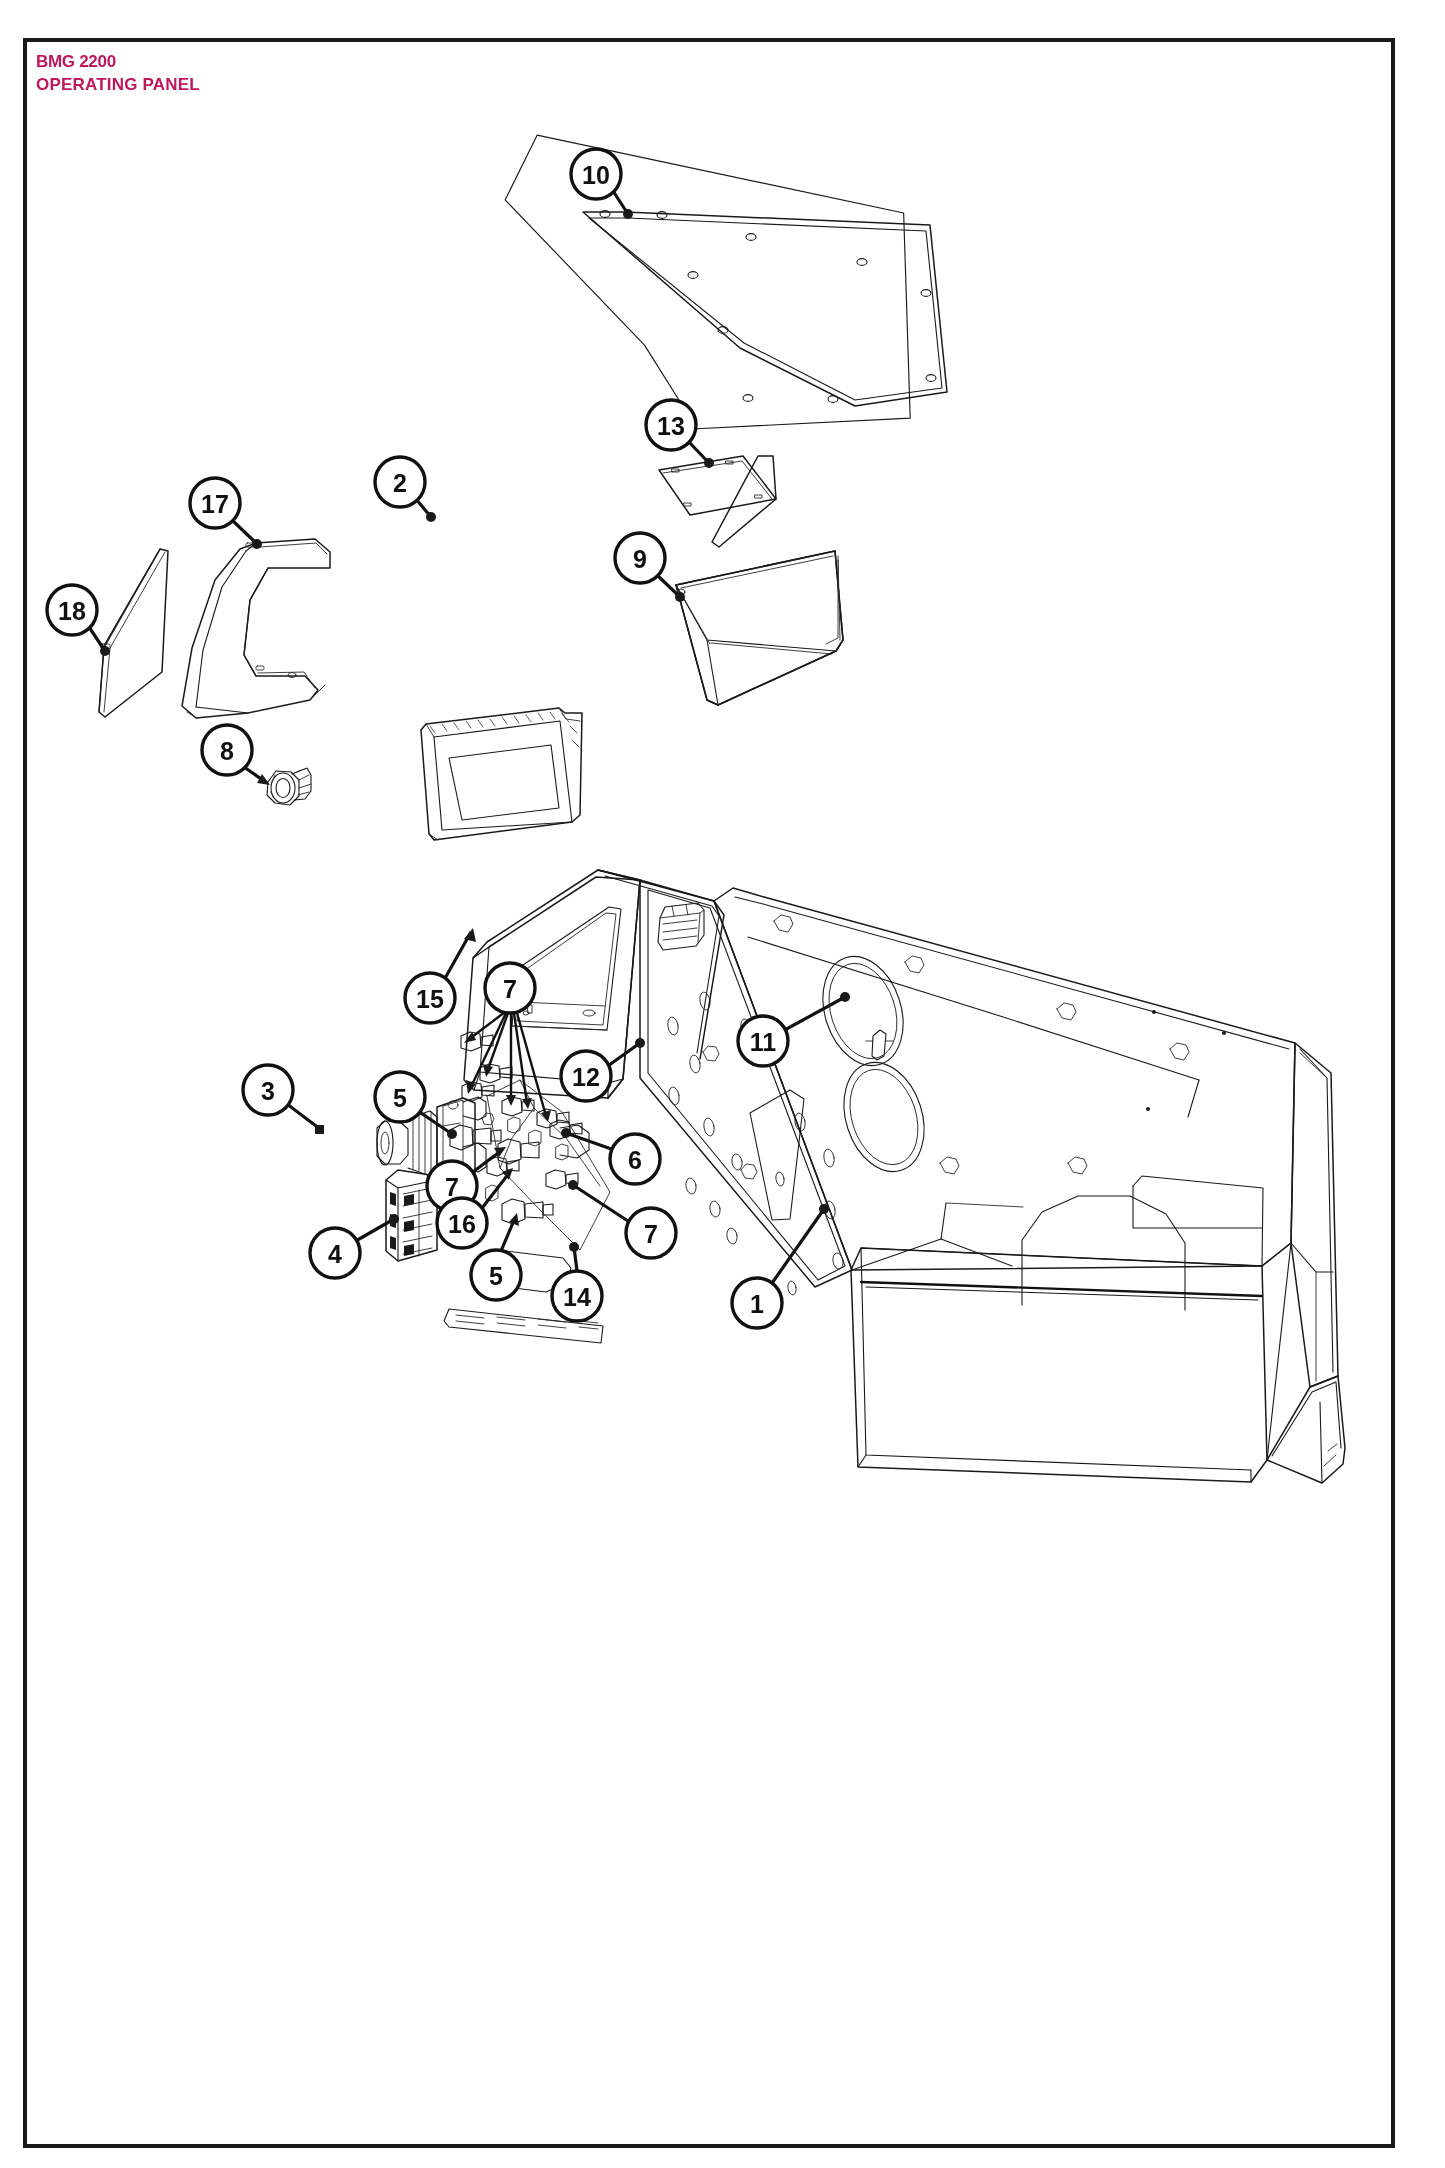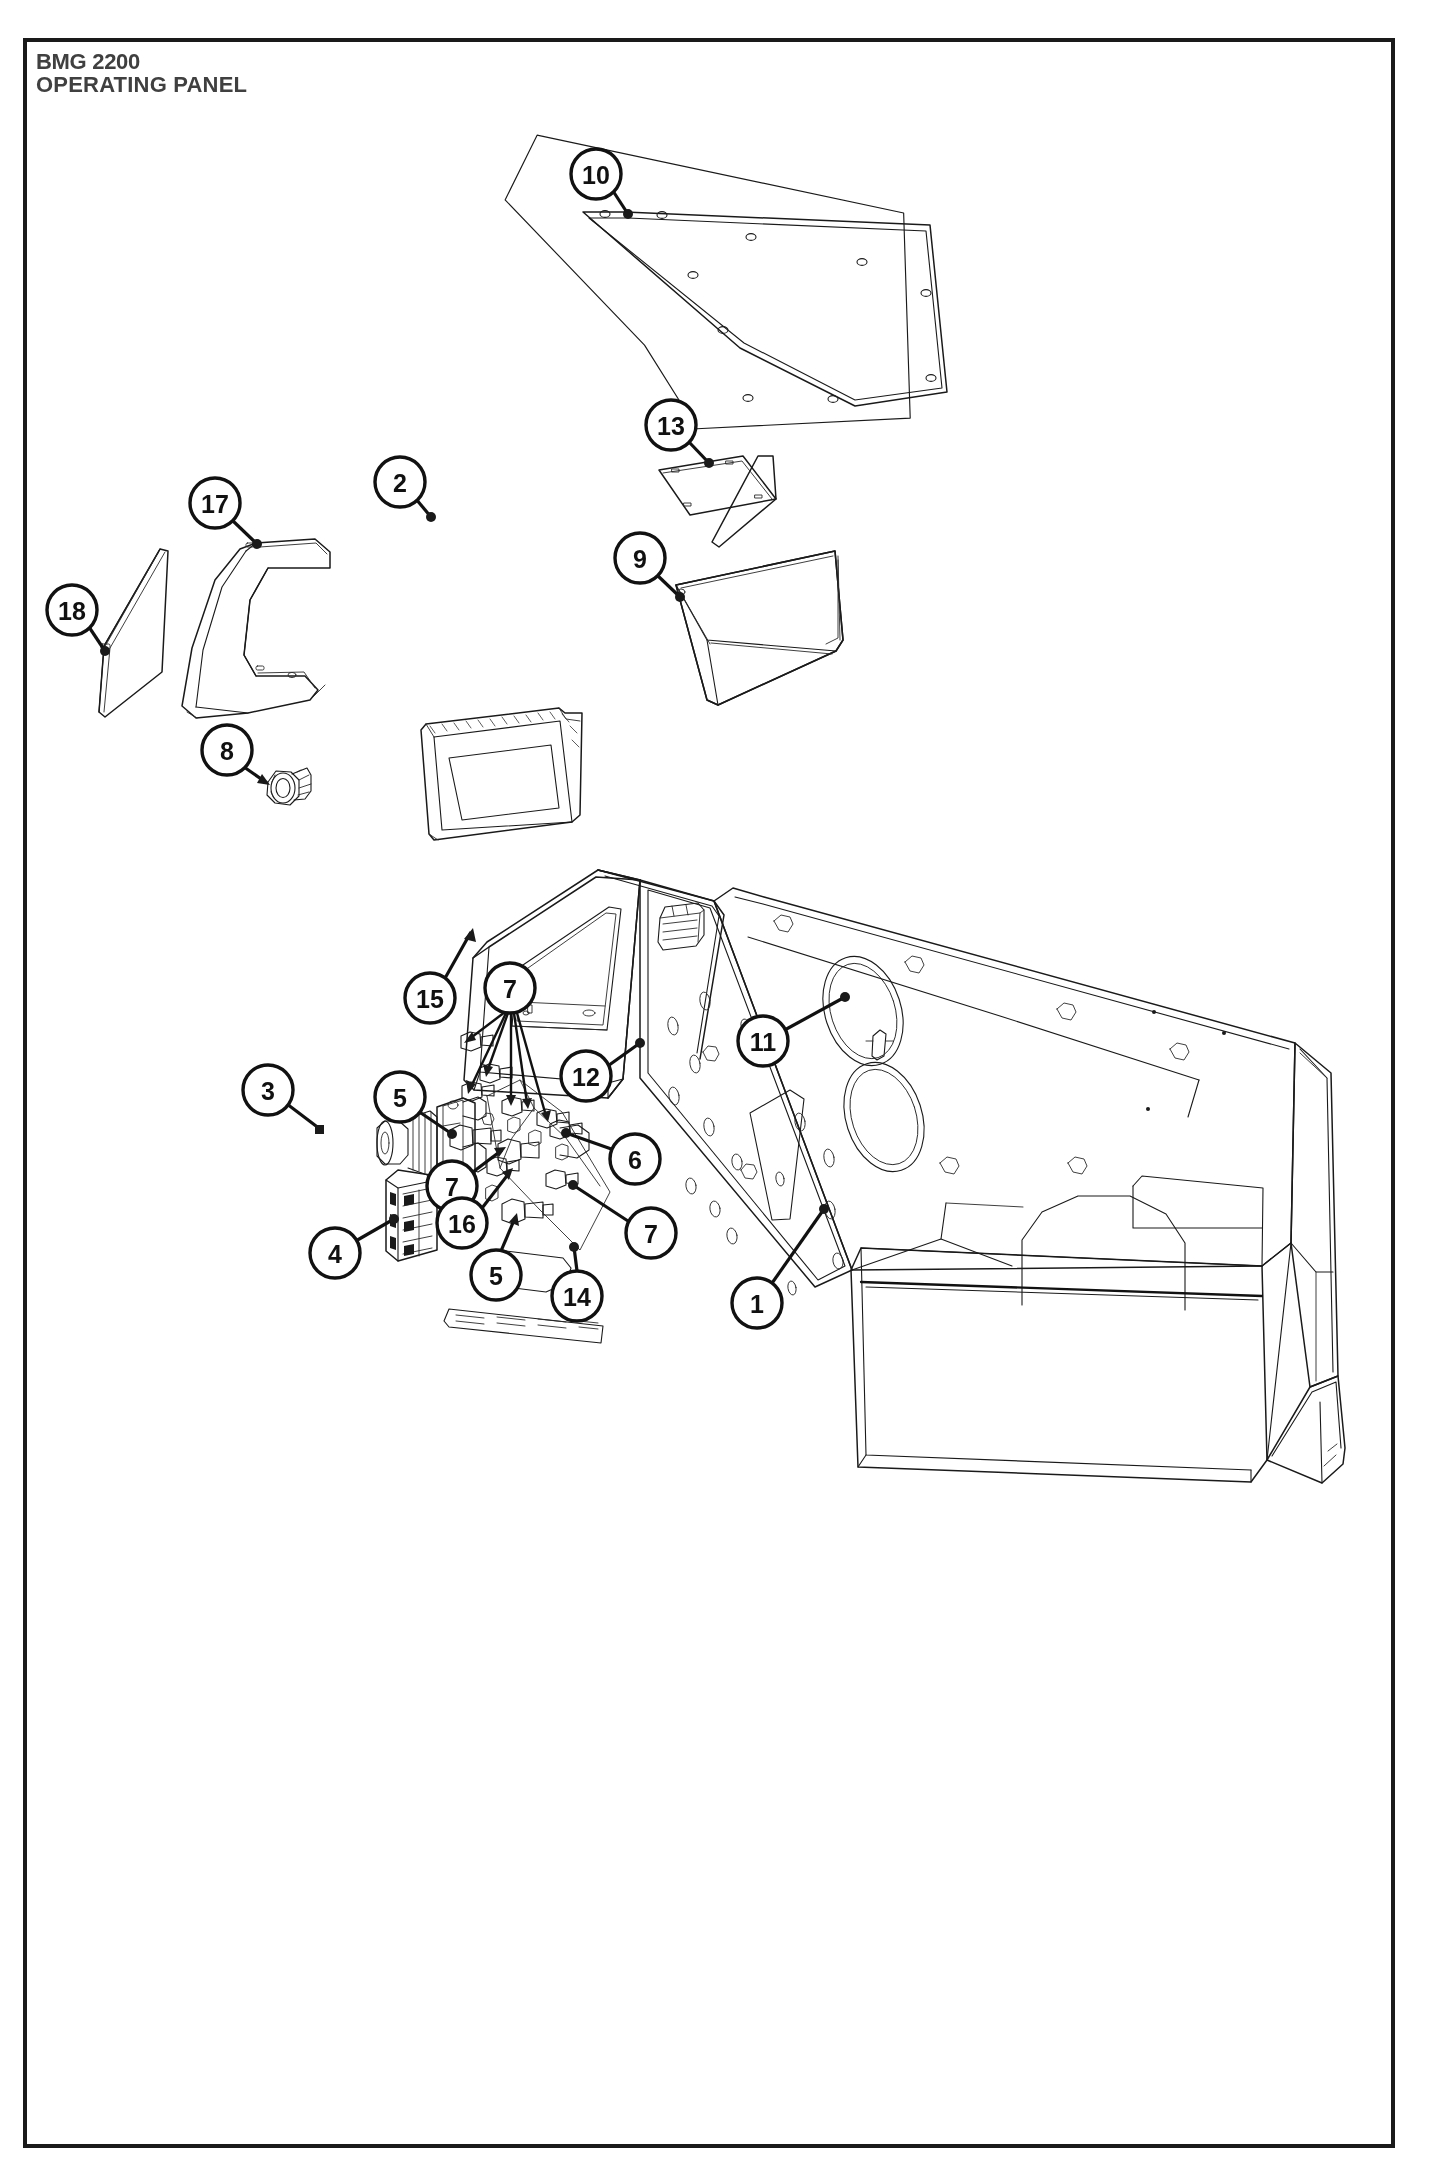--- a/index.html
+++ b/index.html
@@ -35,24 +35,24 @@
   }
   #title-block {
     position: absolute;
     left: 36px;
     top: 50px;
     z-index: 30;
   }
   #title-block .title-line {
     font-family: "Liberation Sans", sans-serif;
     font-weight: bold;
-    font-size: 22px;
+    font-size: 17px;
     line-height: 23px;
     letter-spacing: -0.3px;
-    color: #404040;
+    color: #be185d;
     white-space: pre;
   }
   #title-block .title-line.l2 {
     letter-spacing: 0.2px;
   }
   svg#drawing {
     position: absolute;
     left: 0;
     top: 0;
     width: 1445px;

